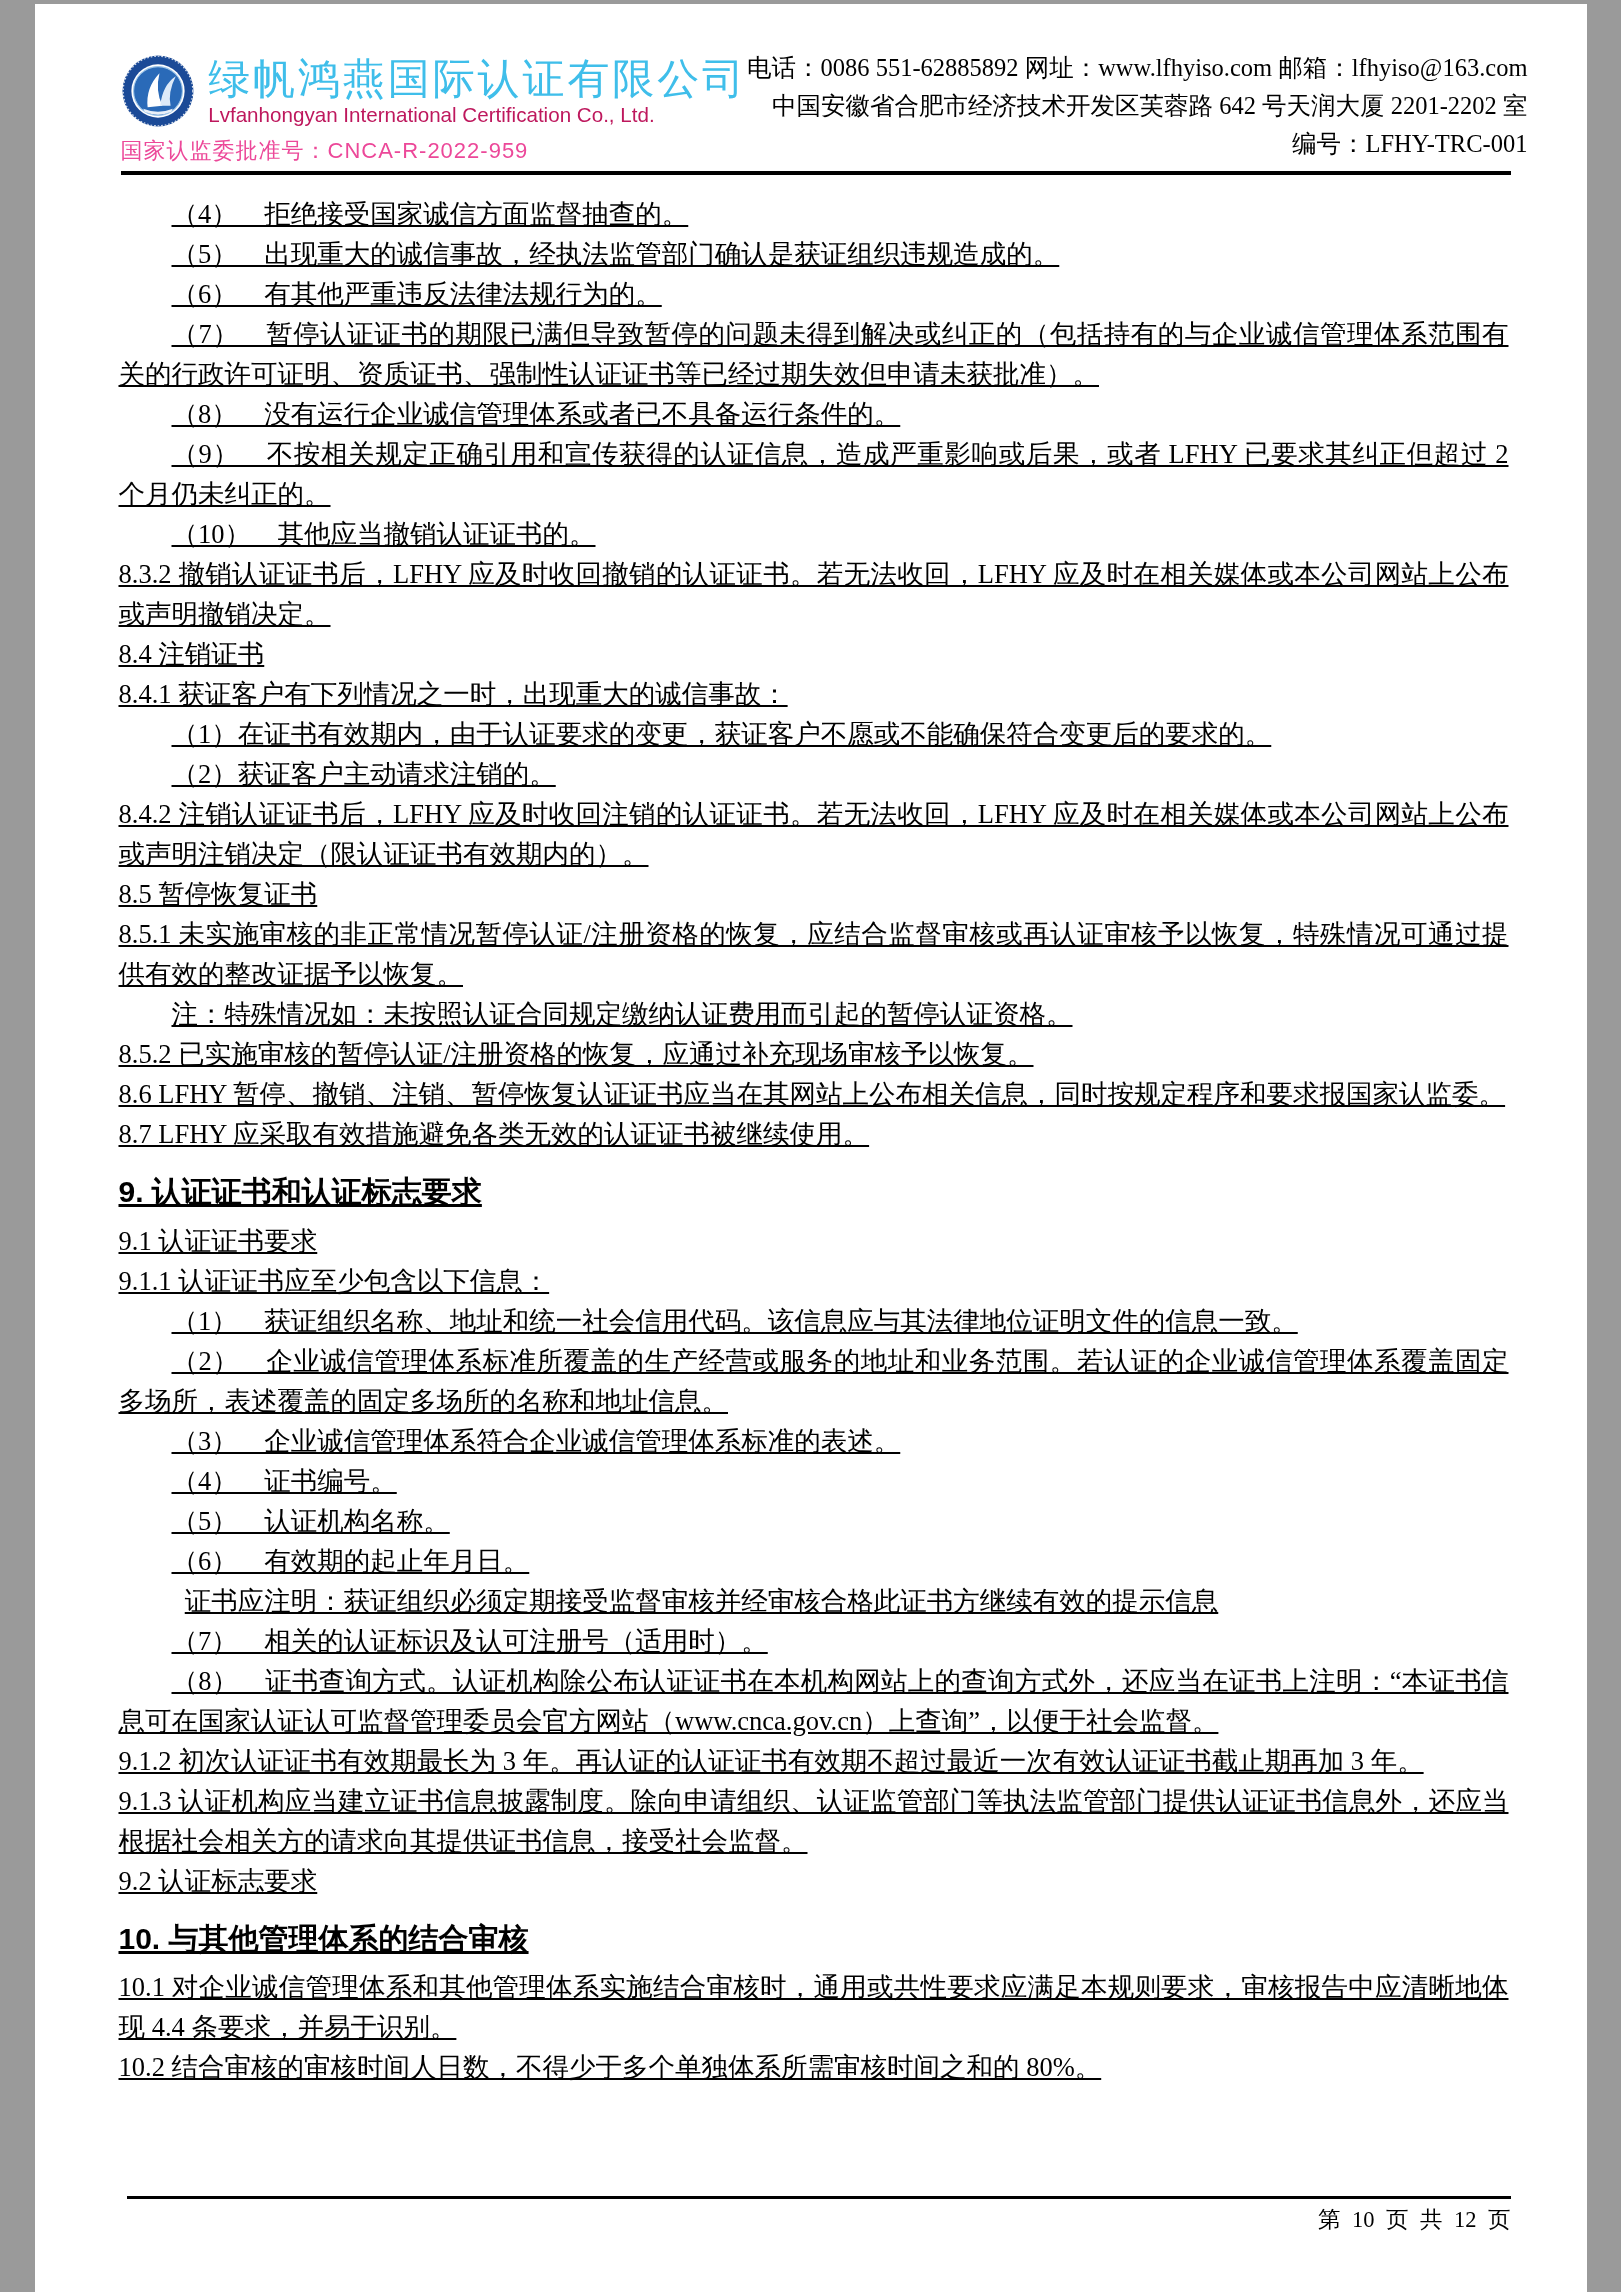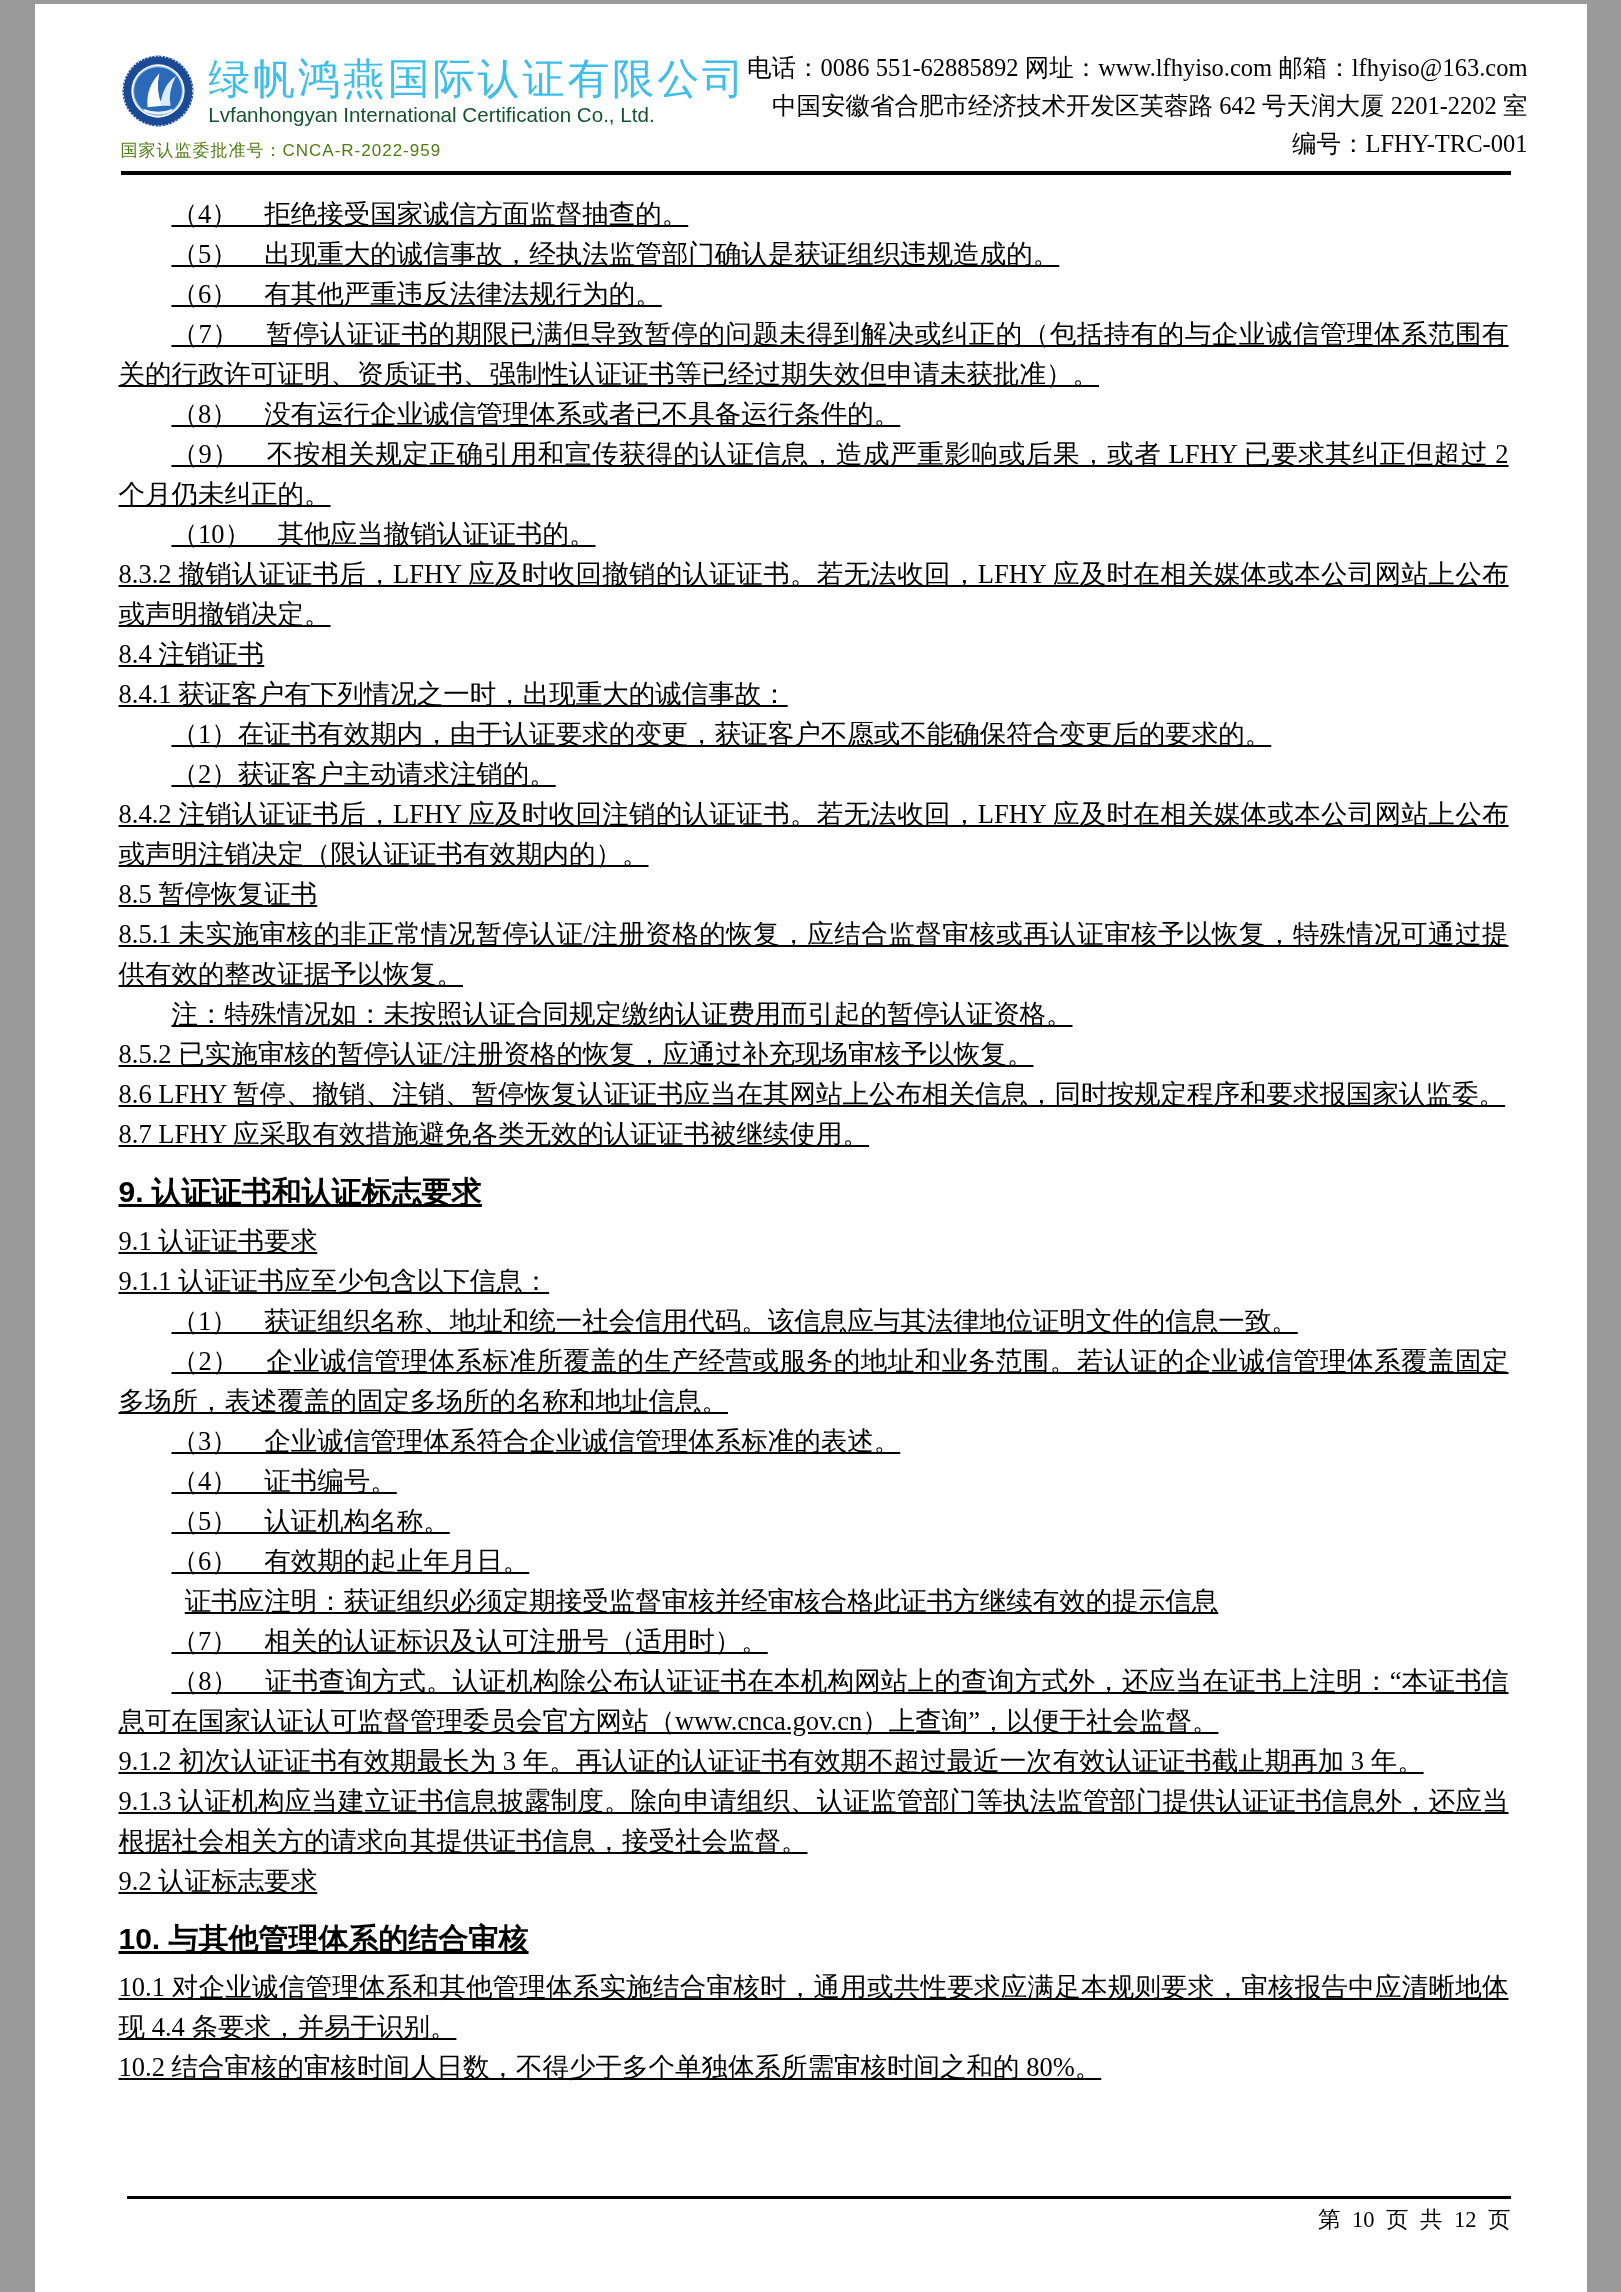--- a/index.html
+++ b/index.html
@@ -24,26 +24,26 @@
   .logo{width:74px;height:74px;flex:0 0 auto;}
   .name-block{margin-left:13.7px;}
   .name-zh{
     font-family:"Liberation Sans","DejaVu Sans",sans-serif;
     font-size:42px;line-height:47px;letter-spacing:2.9px;
     color:#3fbeea;white-space:nowrap;
   }
   .name-en{
     font-family:"Liberation Sans","DejaVu Sans",sans-serif;
     font-size:20.6px;line-height:25.5px;
-    color:#14532d;white-space:nowrap;
+    color:#be185d;white-space:nowrap;
   }
   .approval{
     font-family:"Liberation Sans","DejaVu Sans",sans-serif;
-    font-size:17px;line-height:29px;margin-top:7.8px;
-    color:#4d7c0f;letter-spacing:1px;white-space:nowrap;
+    font-size:22px;line-height:29px;margin-top:7.8px;
+    color:#ec4899;letter-spacing:1px;white-space:nowrap;
   }
   .hdr-right{
     flex:0 0 auto;
     text-align:right;
     font-size:24.5px;line-height:38px;
     padding-bottom:2px;
     white-space:nowrap;
   }
   .hdr-rule{
     height:3.9px;background:#000;

